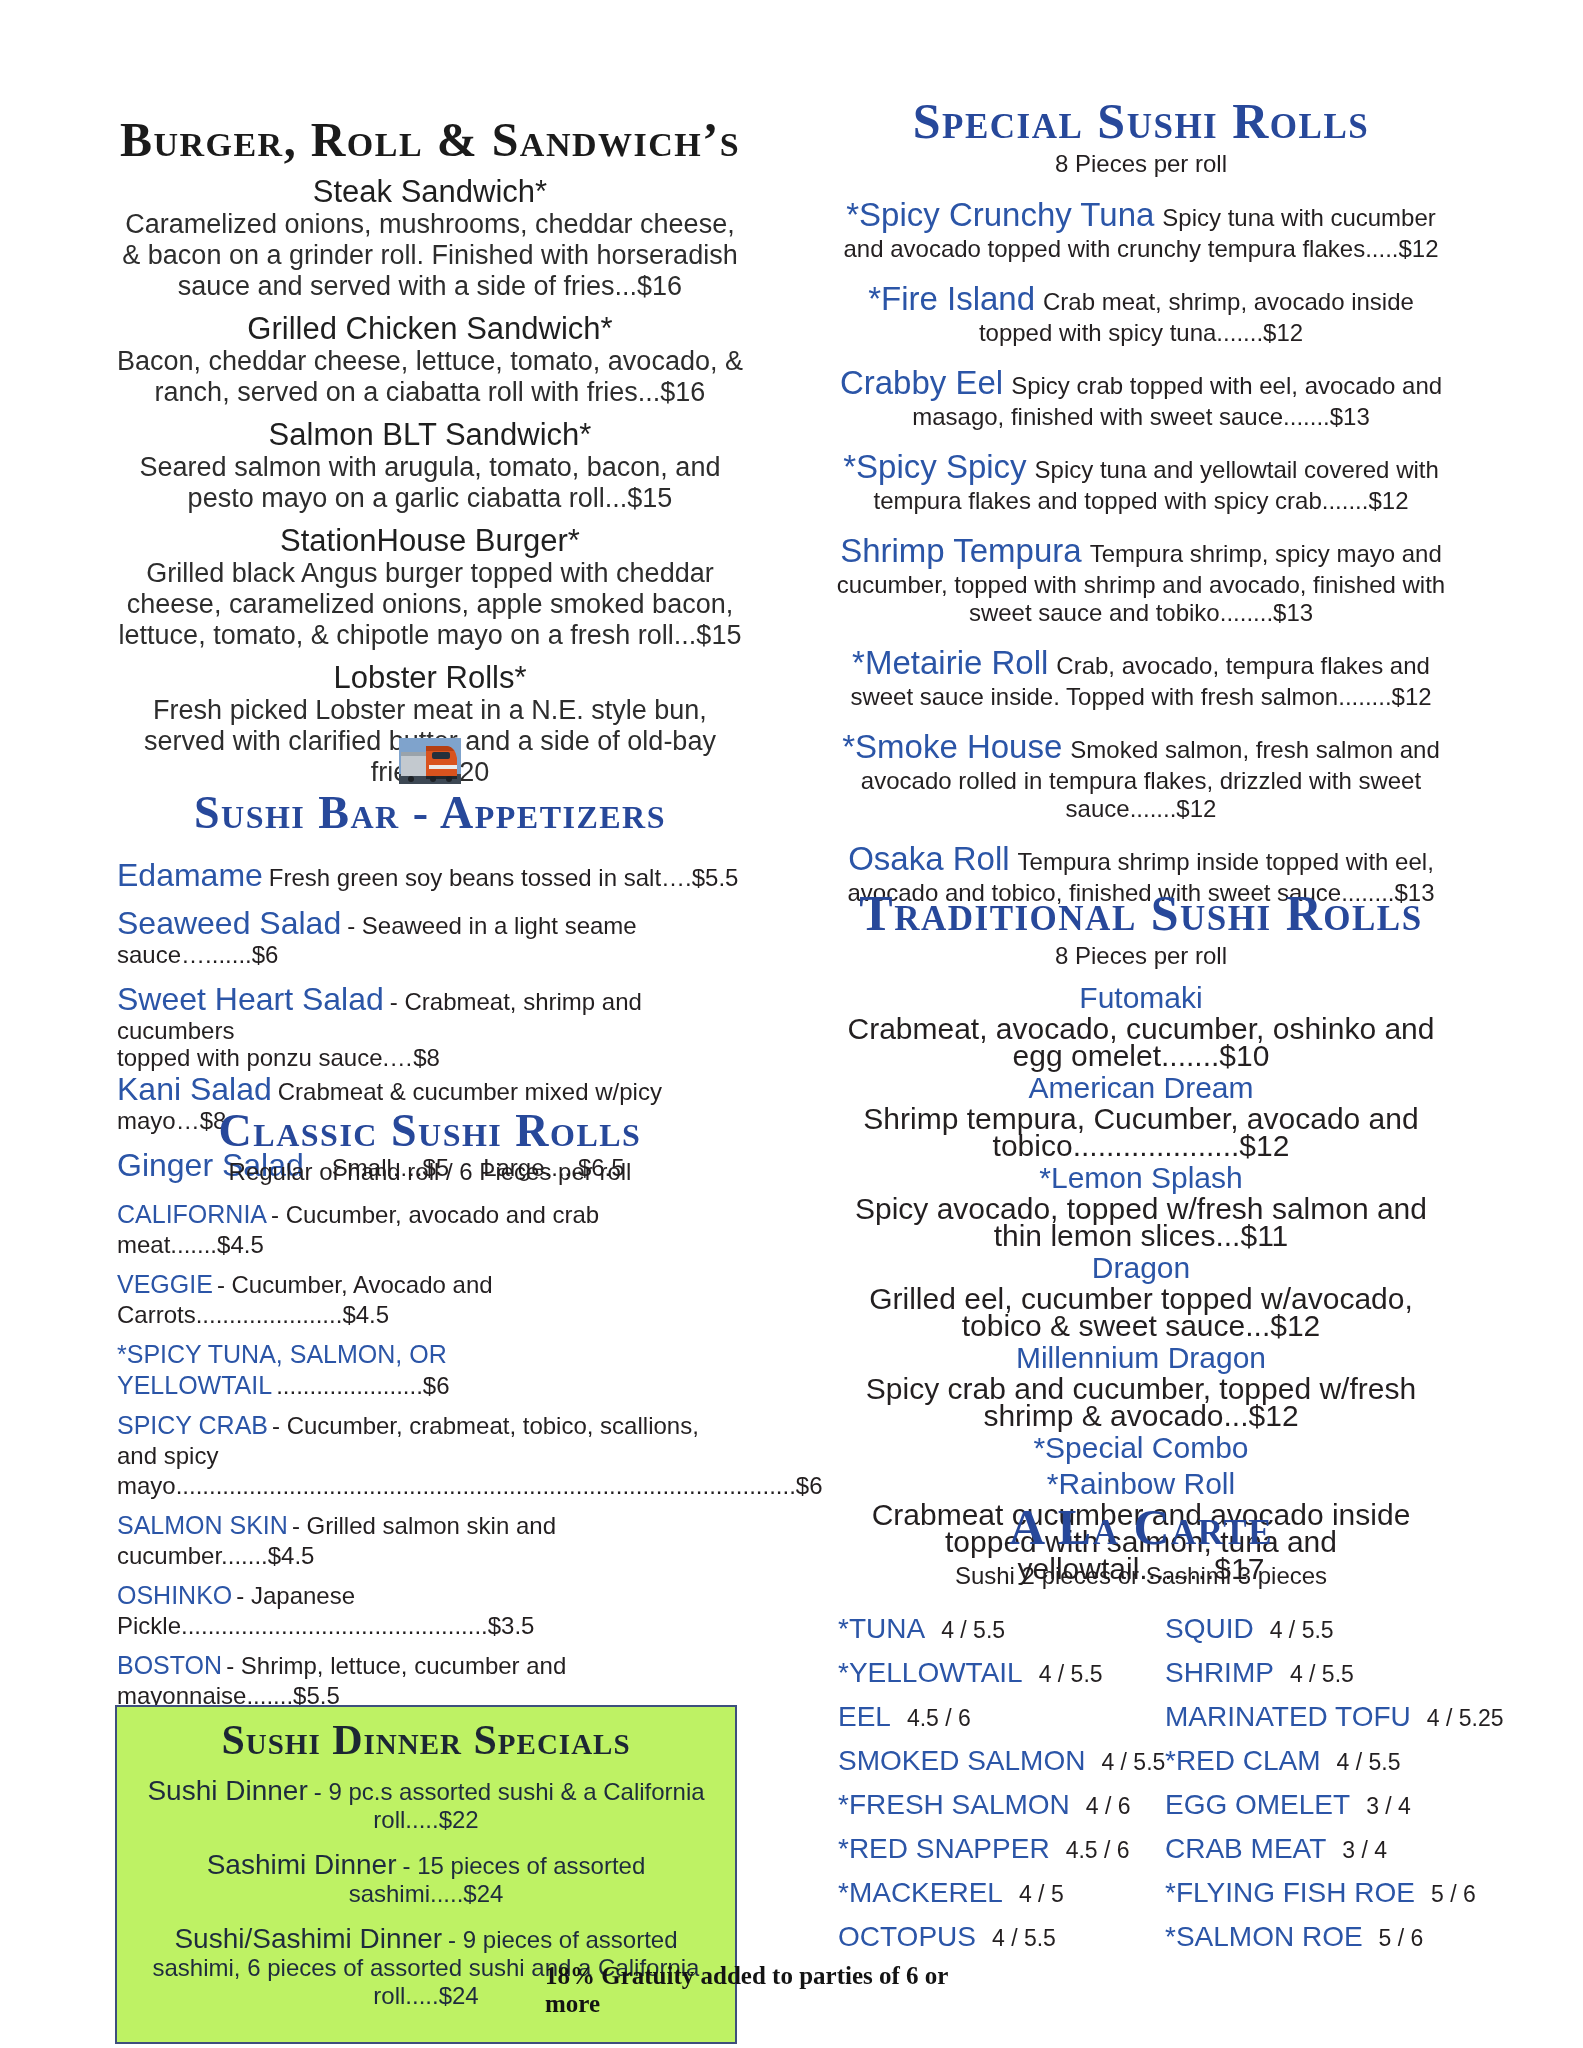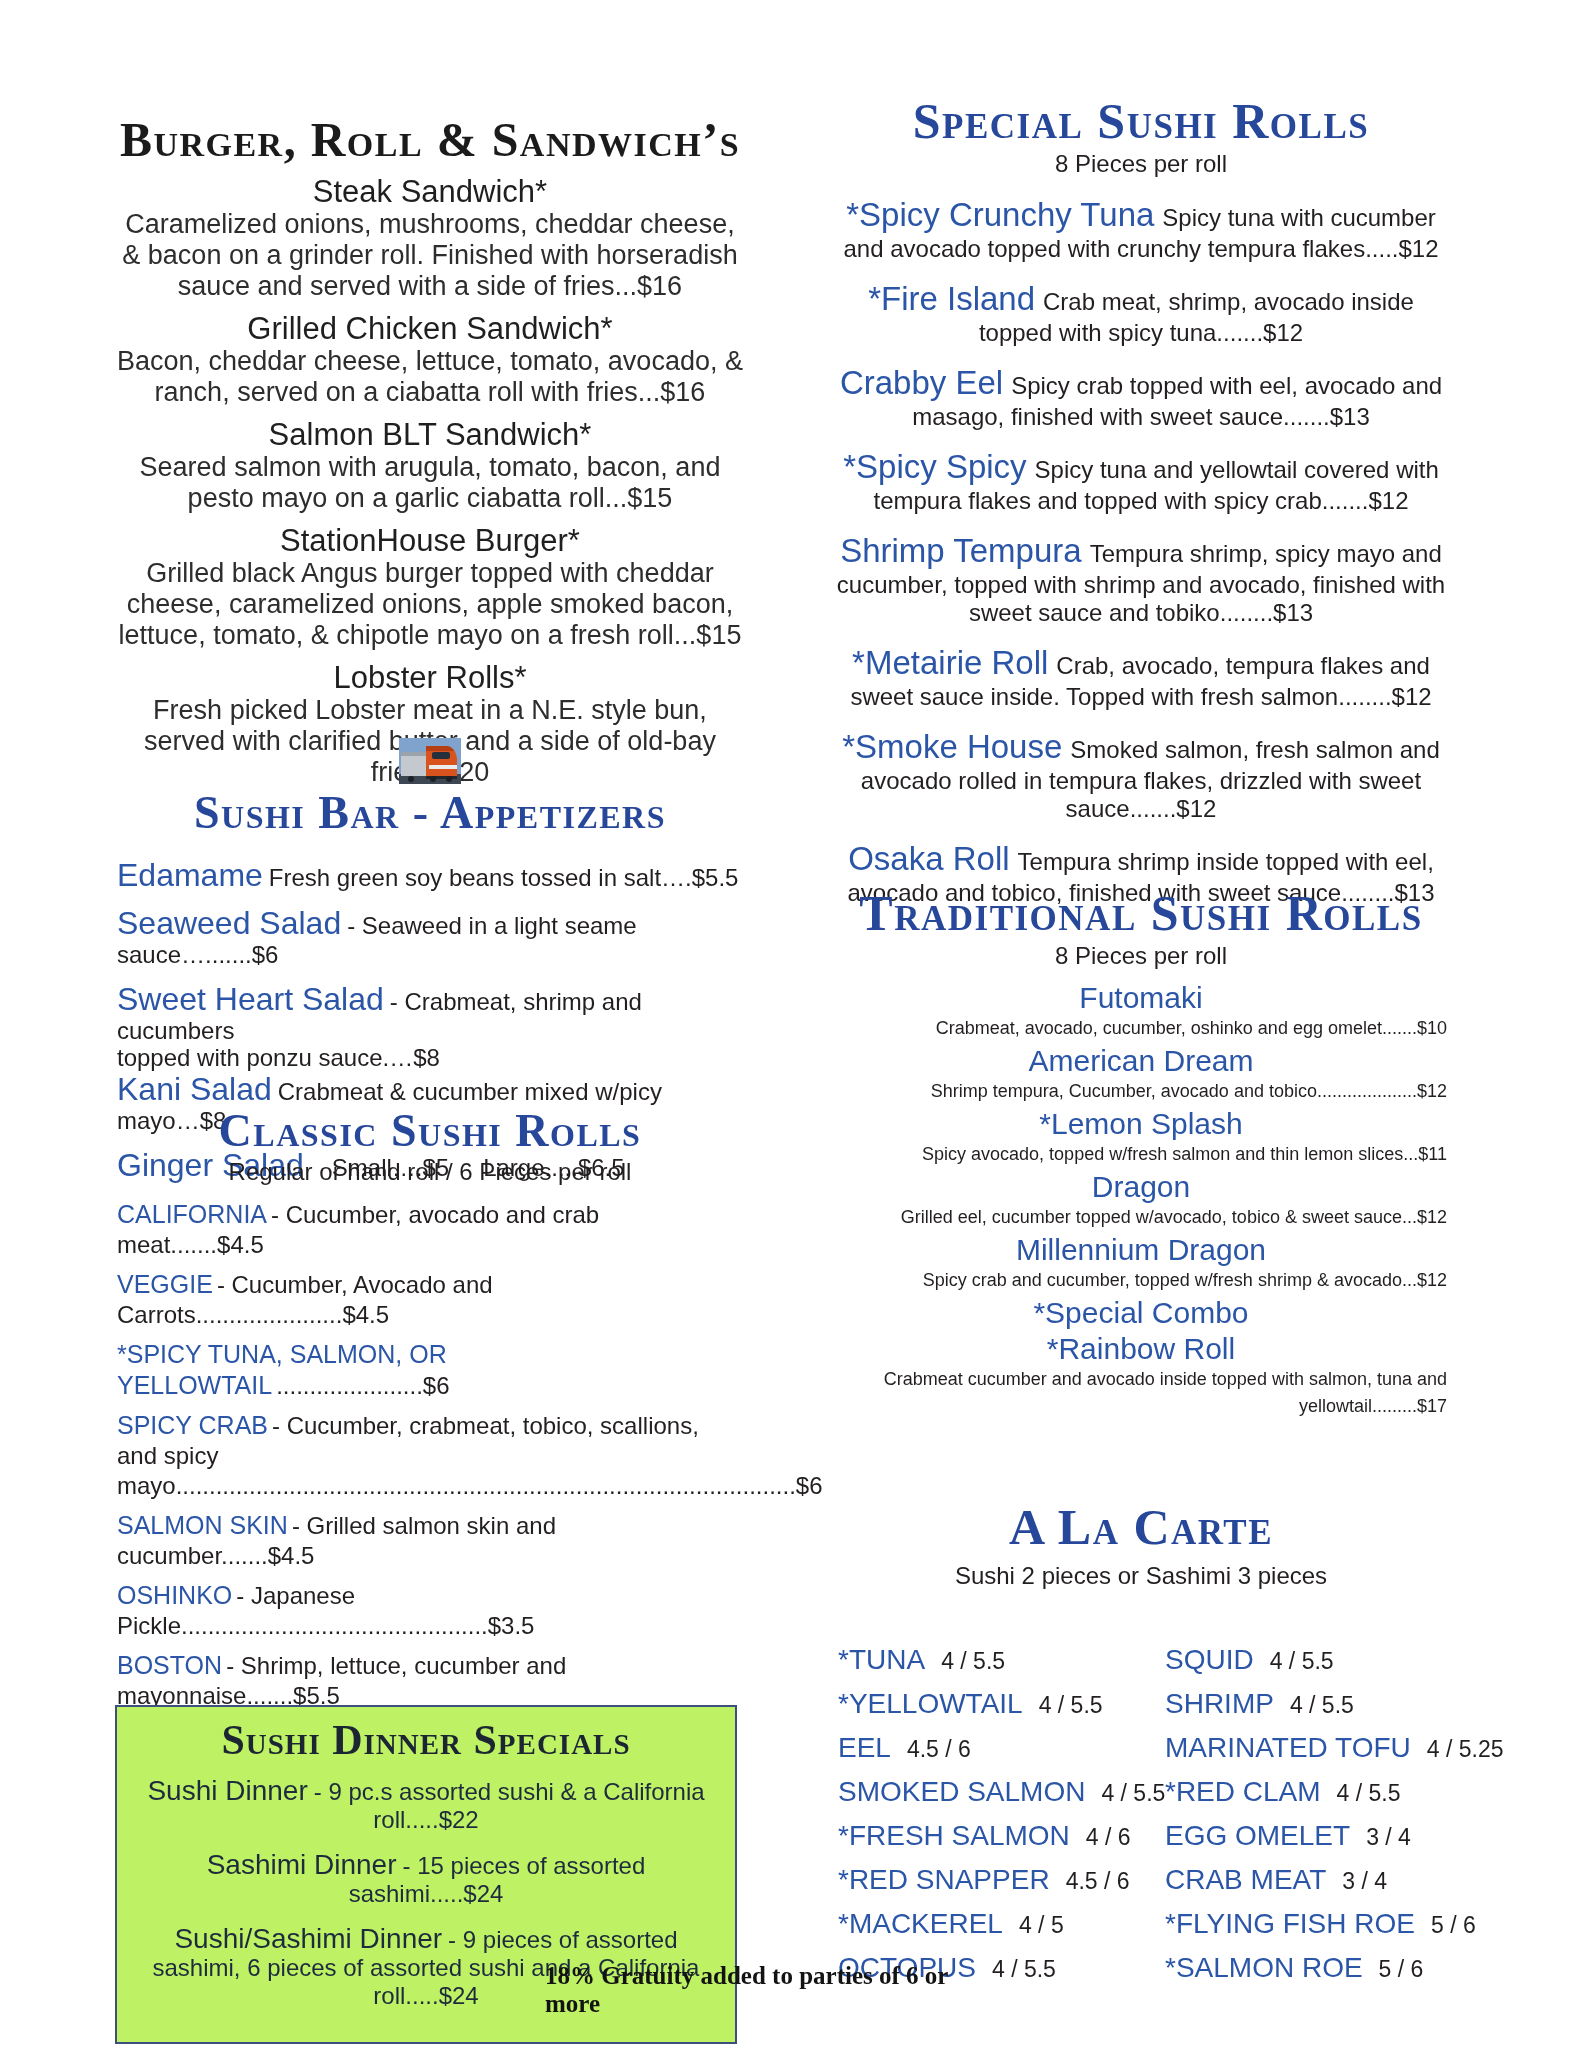--- a/index.html
+++ b/index.html
@@ -57,24 +57,24 @@
   
   .special .h-serif, .trad .h-serif { font-size:50px; }
   .sp-item { text-align:center; margin-top:12px; }
   .sp-item.first { margin-top:18px; }
   .sp-name { color:#2b55a7; font-size:33px; line-height:40px; }
   .sp-desc { color:#231f20; font-size:24px; line-height:28px; margin-left:8px; }
 
   .tr-item { text-align:center; margin-top:2px; }
   .tr-item.first { margin-top:12px; }
   .tr-name { color:#2b55a7; font-size:30px; line-height:34px; }
-  .tr-desc { color:#231f20; font-size:18px; line-height:27px;text-align:right; }
+  .tr-desc { color:#231f20; font-size:30px; line-height:27px; }
 
   .alc .h-serif { font-size:50px; }
-  .alc-cols { position:relative; margin-top:55px; height:330px; }
+  .alc-cols { position:relative; margin-top:24px; height:330px; }
   .alc-col { position:absolute; top:0; }
   .alc-col.c1 { left:3px;   width:300px; }
   .alc-col.c2 { left:330px; width:282px; }
   .alc-row { margin:0 0 8px 0; line-height:32px; white-space:nowrap; }
   .alc-name { color:#2b55a7; font-size:28px; }
   .alc-price { color:#231f20; font-size:23px; margin-left:16px; }
 
   .footer {
     position:absolute; left:545px; top:1962px; width:420px;
     font-family:"Liberation Serif", serif; font-weight:700;

